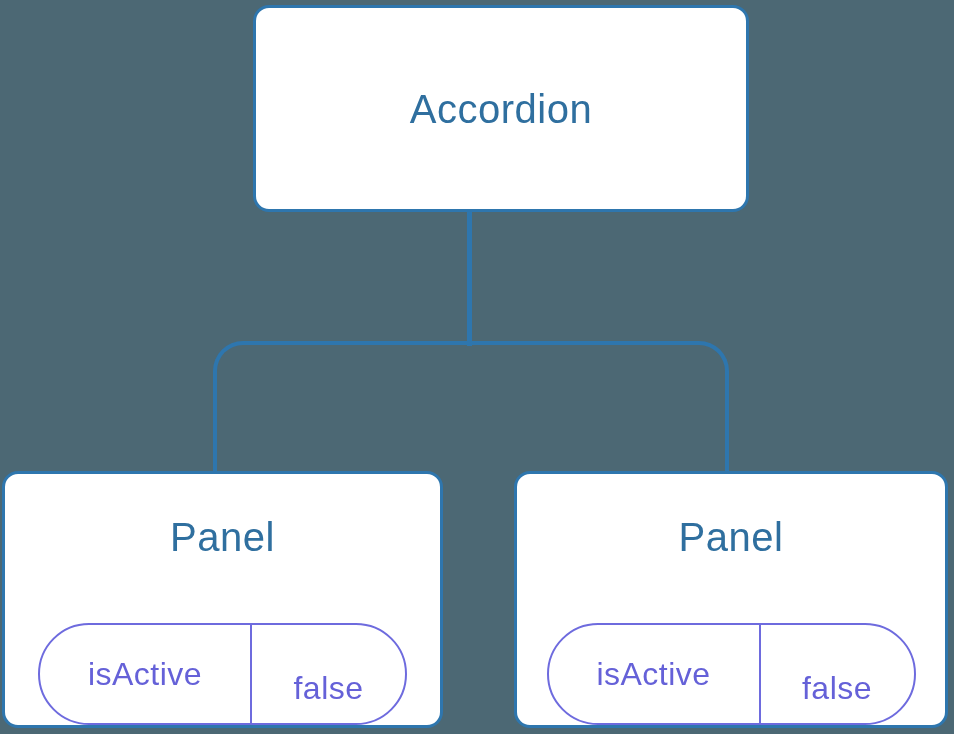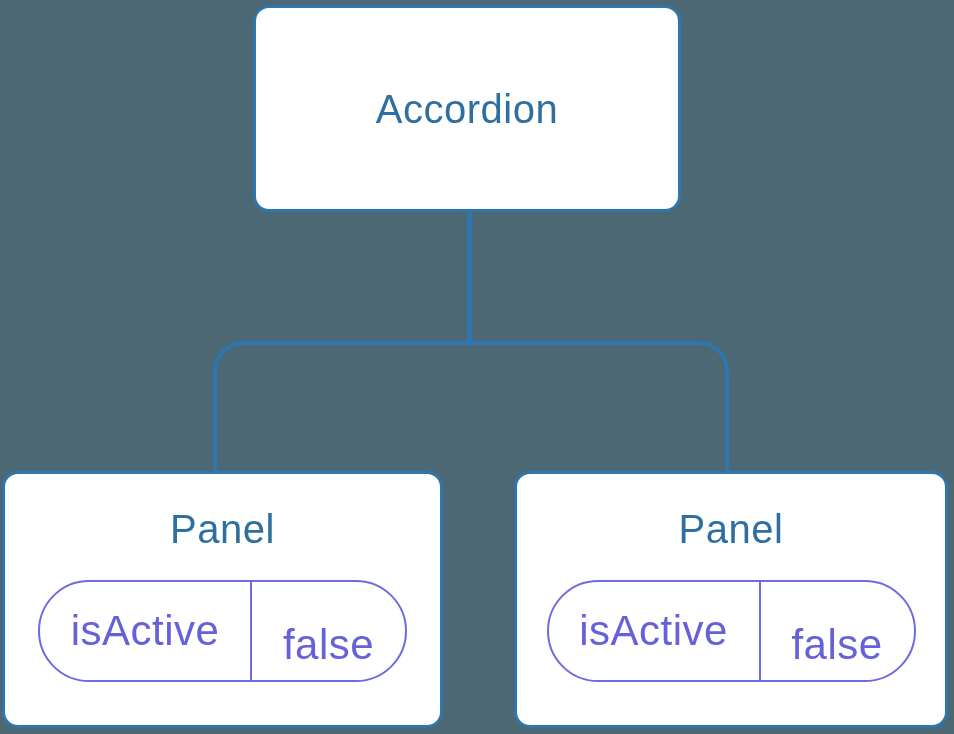--- a/index.html
+++ b/index.html
@@ -22,27 +22,28 @@
   }
 
   
   .node{
     position:absolute;
     background:var(--node-bg);
     border:3px solid var(--node-border);
     border-radius:16px;
   }
   .node-root{
-    left:253px;top:5px;width:428px;height:207px;
+    left:253px;top:5px;width:496px;height:207px;
     display:flex;align-items:center;justify-content:center;
   }
   .node-panel{
     top:471px;height:257px;
     display:flex;flex-direction:column;align-items:center;
-    padding-top:32px;
+    padding-top:40px;
+    justify-content:space-between;
   }
   .node-panel-left{left:2px;width:441px;}
   .node-panel-right{left:514px;width:434px;}
 
   .node-label{
     font-size:40px;
     line-height:46px;
     color:var(--node-label);
     letter-spacing:0.5px;
     white-space:nowrap;
@@ -70,21 +71,21 @@
   .state-pill{
     margin-top:28px;
     width:369px;height:102px;
     border:2.5px solid var(--state-border);
     border-radius:51px;
     display:flex;
     overflow:hidden;
   }
   .state-cell{
     display:flex;align-items:center;justify-content:center;
-    font-size:42px;
+    font-size:32px;
     color:var(--state-text);
     letter-spacing:0.5px;
     white-space:nowrap;
   }
   .state-cell-key{
     width:212px;
     border-right:2.5px solid var(--state-border);
   }
   .state-cell-value{flex:1;margin-top:28px;}
 </style>

